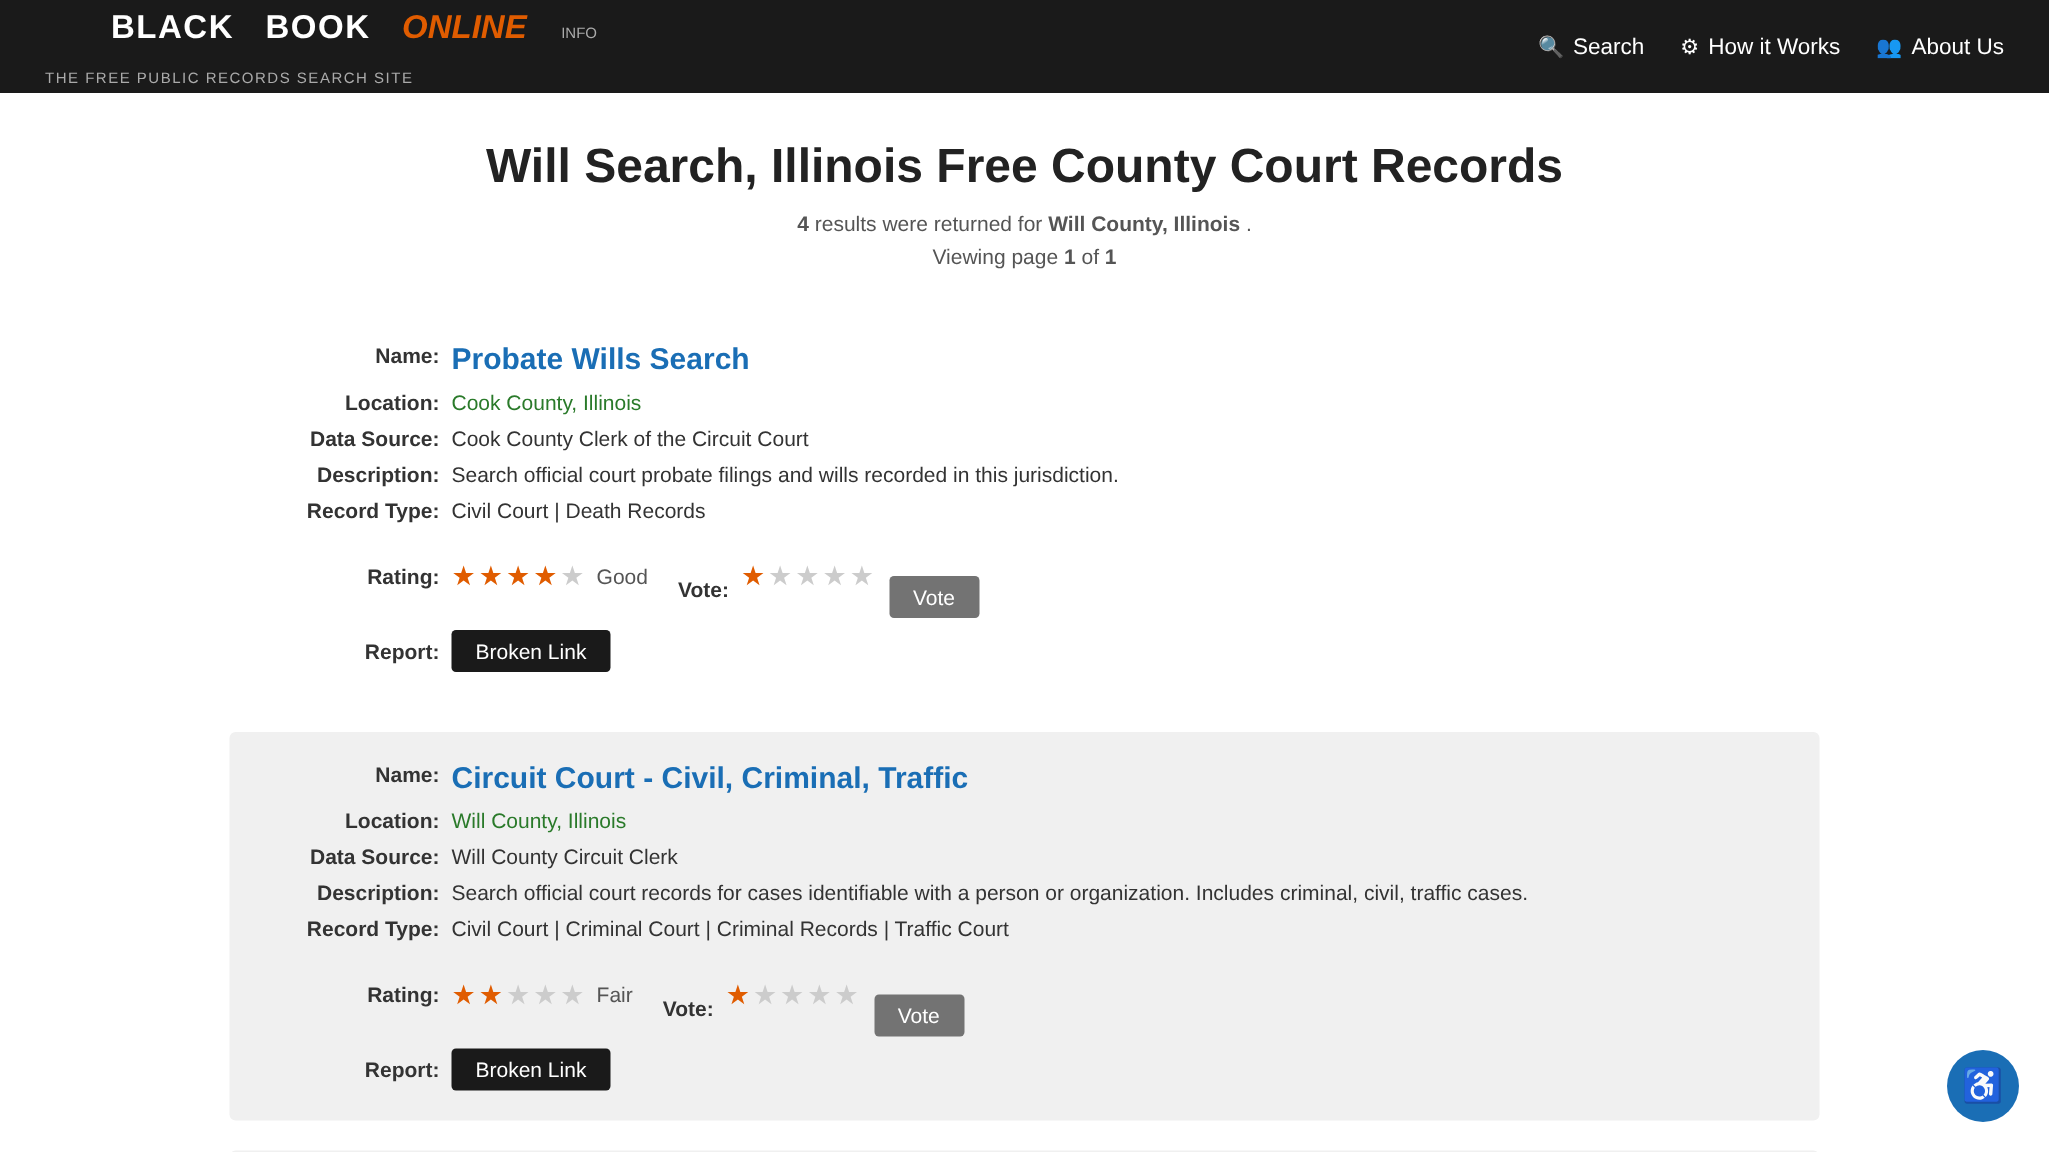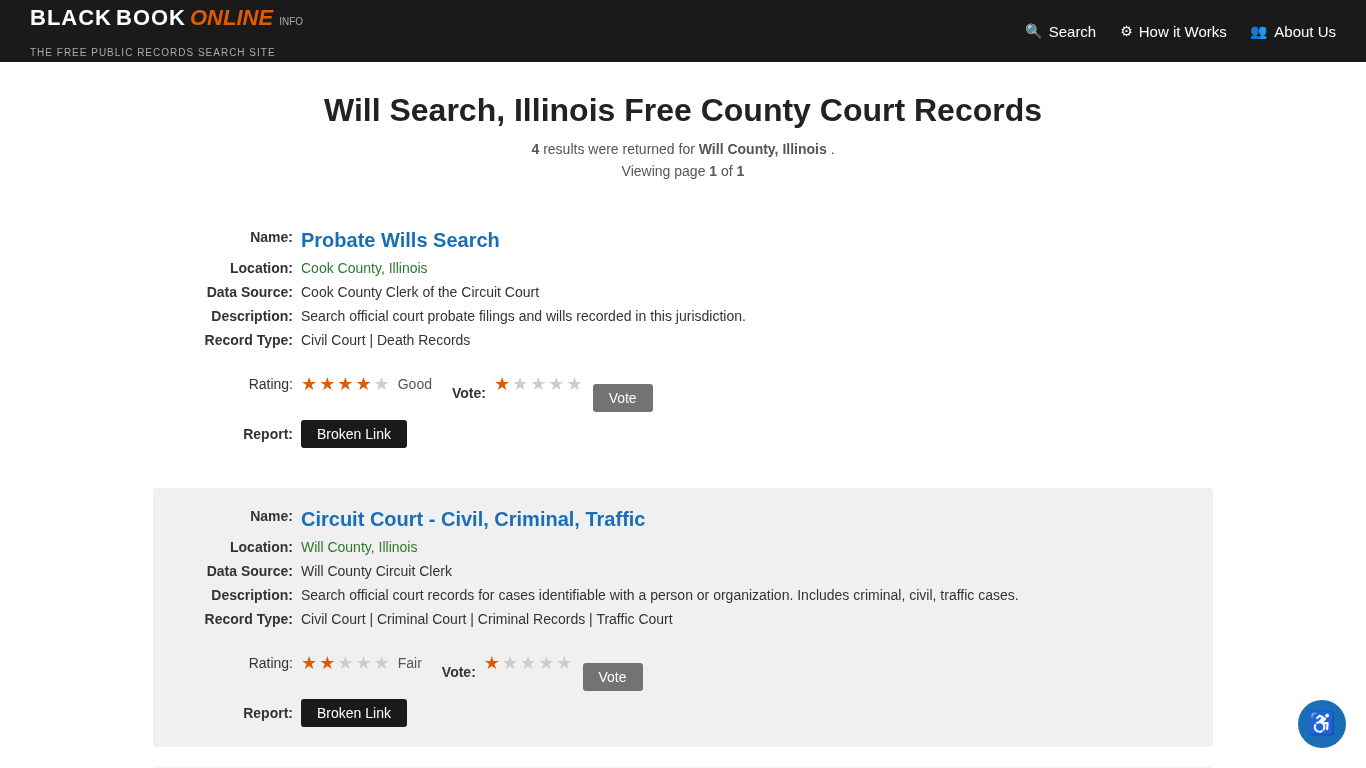--- a/index.html
+++ b/index.html
@@ -8,21 +8,21 @@
     
     .header {
       background: #1a1a1a;
       display: flex;
       align-items: center;
       justify-content: space-between;
       padding: 0 30px;
       height: 62px;
     }
     .logo-area { display: flex; flex-direction: column; }
-    .logo-title { display: flex; align-items: baseline; gap: 4px; }
+    .logo-title { display: flex; align-items: baseline; gap: 21px; margin-left: 44px; }
     .logo-black { color: #fff; font-size: 22px; font-weight: 900; letter-spacing: 1px; }
     .logo-book { color: #fff; font-size: 22px; font-weight: 900; letter-spacing: 1px; }
     .logo-online { color: #e05c00; font-size: 22px; font-weight: 900; font-style: italic; }
     .logo-info { color: #aaa; font-size: 10px; font-weight: normal; margin-left: 2px; vertical-align: super; }
     .logo-tagline { color: #aaa; font-size: 10px; letter-spacing: 1px; margin-top: 16px; }
 
     .nav { display: flex; align-items: center; gap: 24px; }
     .nav-item {
       color: #fff;
       text-decoration: none;
@@ -91,21 +91,21 @@
     .result-link-green { color: #2a7a2a; text-decoration: none; }
     .star { font-size: 18px; color: #ccc; }
     .star.filled { color: #e05c00; }
 
     .rating-row {
       display: flex;
       align-items: center;
       margin-bottom: 8px;
     }
     .rating-label {
-      font-weight: normal;
+      font-weight: bold;
       min-width: 120px;
       text-align: right;
       margin-right: 8px;
       color: #333;
     }
     .rating-stars { display: inline-flex; gap: 2px; margin-right: 8px; }
     .rating-text { color: #555; margin-right: 20px; }
     .vote-label { font-weight: bold; color: #333; margin-right: 8px; margin-top: 18px; }
     .vote-stars { display: inline-flex; gap: 2px; margin-right: 10px; }
 

